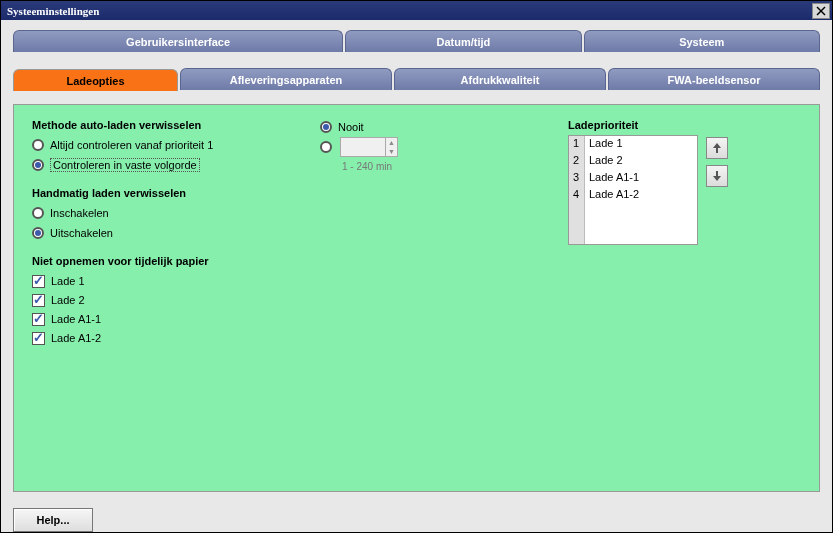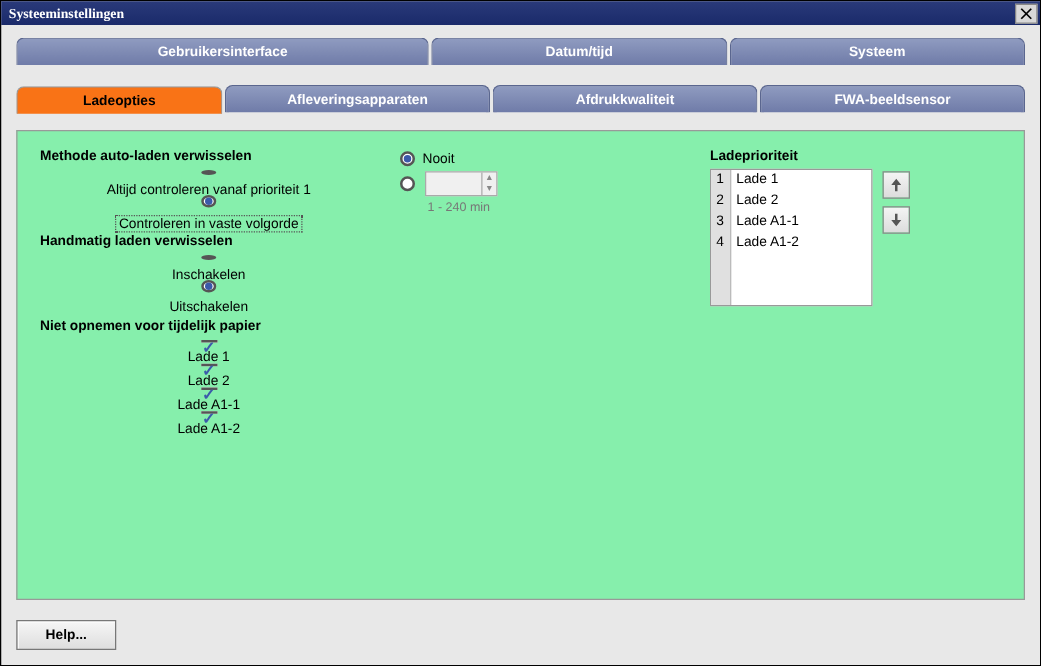--- a/index.html
+++ b/index.html
@@ -97,21 +97,20 @@
   .group-title {
     font-weight: bold;
     margin: 2px 0 4px 0;
   }
   .radio-row, .check-row {
     display: flex;
     align-items: center;
     gap: 6px;
     margin: 1px 0;
     height: 18px;
-    flex-direction: column;
   }
   .radio-outer {
     width: 12px; height: 12px;
     border: 2px solid #555;
     border-radius: 50%;
     display: flex; align-items: center; justify-content: center;
     background:#fff;
   }
   .radio-outer.sel::after {
     content: "";
@@ -204,21 +203,21 @@
     width: 22px; height: 22px;
     border: 1px solid #888;
     background: linear-gradient(#f4f4f4,#dcdcdc);
     display: flex; align-items: center; justify-content: center;
   }
   .arrow-btn svg { display:block; }
   
   .buttonbar {
     display: flex;
     justify-content: space-between;
-    padding: 10px 12px 12px 12px;
+    padding: 10px 12px 0 12px;
   }
   .btn {
     min-width: 80px;
     height: 24px;
     border: 1px solid #777;
     background: linear-gradient(#f6f6f6,#dedede);
     font-size: 11px;
     font-weight: bold;
     display: flex; align-items: center; justify-content: center;
     padding: 0 14px;

